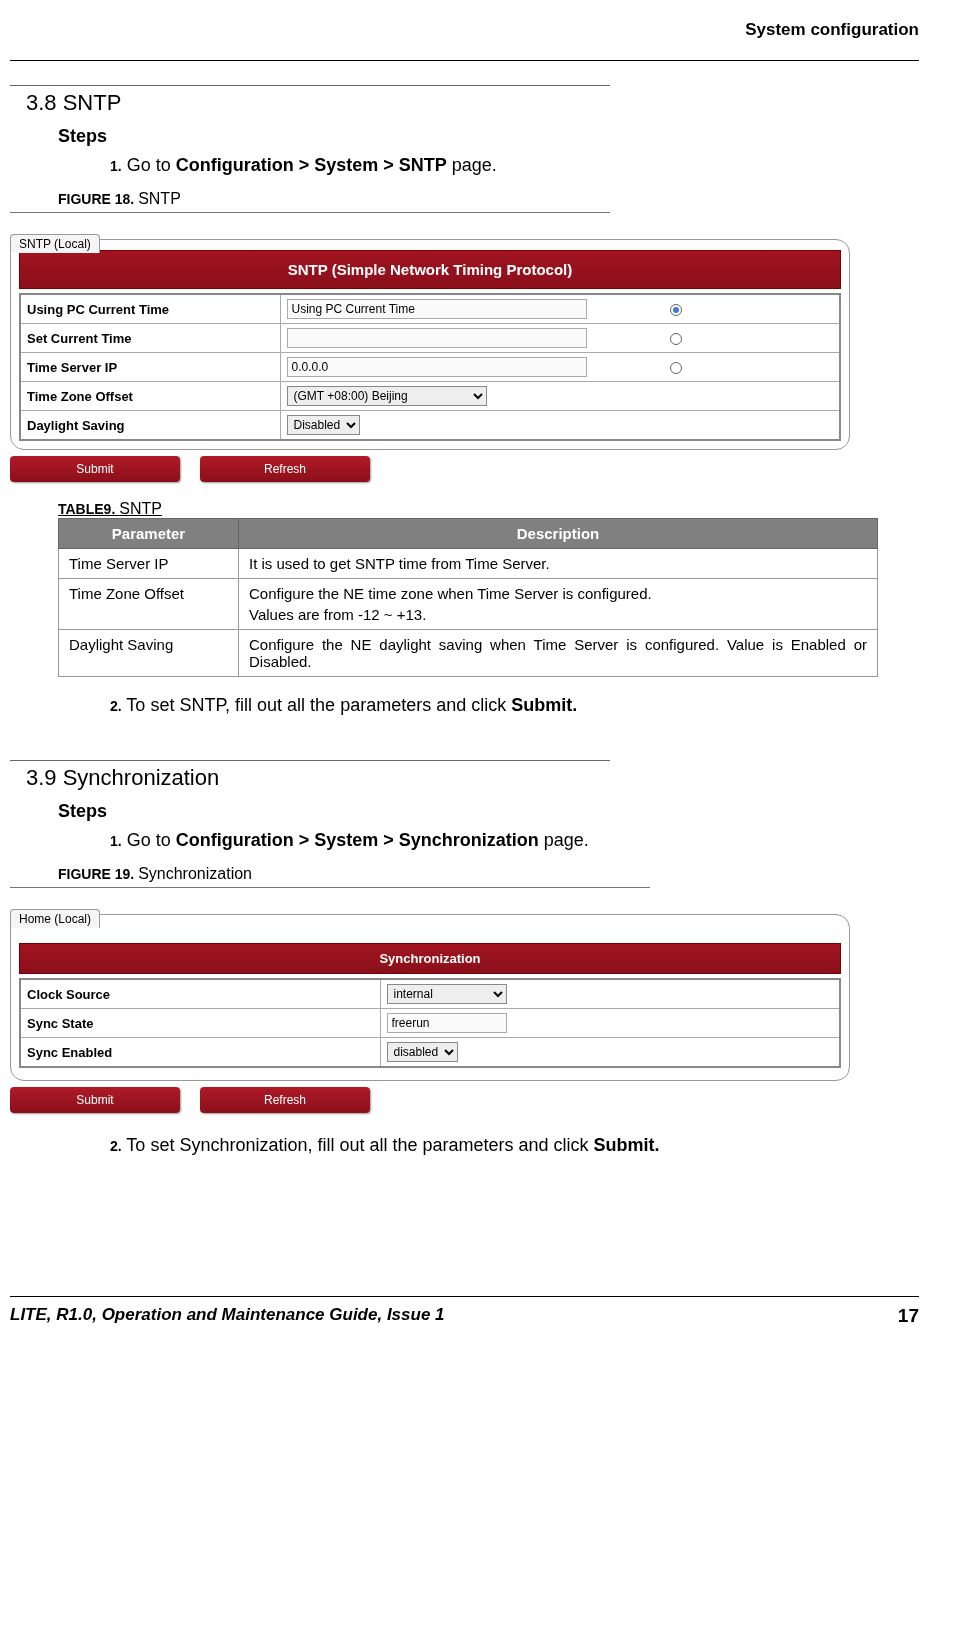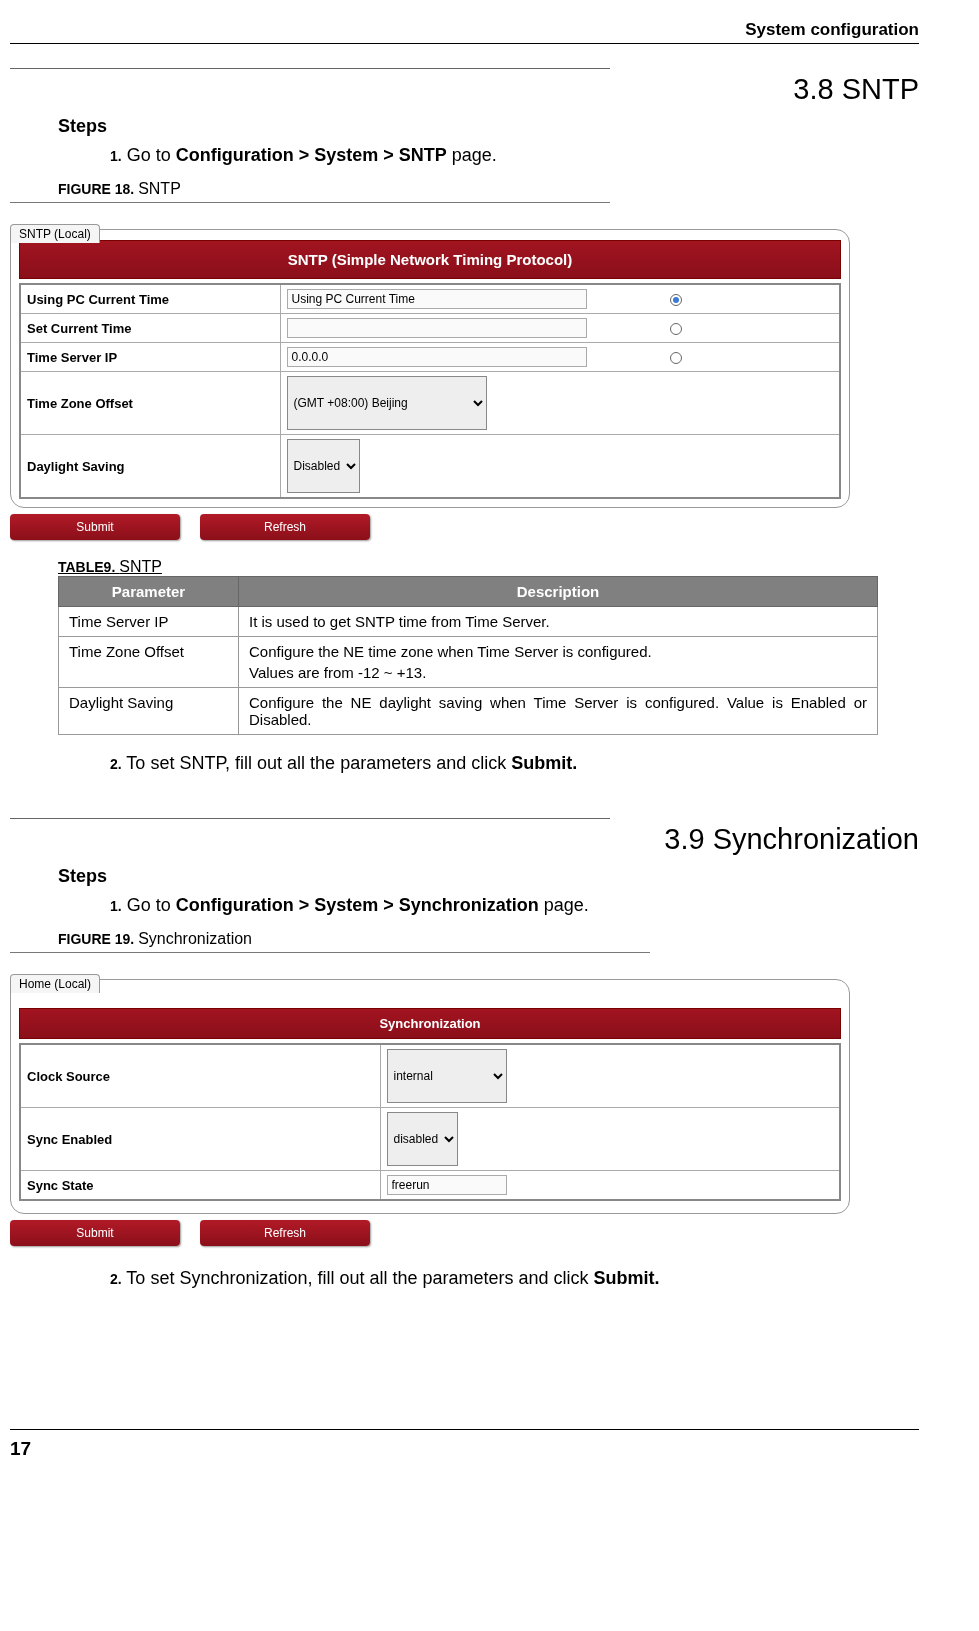--- a/index.html
+++ b/index.html
@@ -5,42 +5,42 @@
   * { box-sizing: border-box; }
   body {
     font-family: Arial, Helvetica, sans-serif;
     margin: 0;
     padding: 20px 60px 10px 10px;
     width: 979px;
     background: #fff;
     color: #000;
     font-size: 17px;
   }
-  .header-text { text-align: right; font-weight: bold; font-size: 17px; margin-bottom: 3px; }
+  .header-text { text-align: right; font-weight: bold; font-size: 17px; margin-bottom: 20px; }
   .top-rule { border-top: 1.5px solid #000; margin-bottom: 24px; }
   .section-hr { border: none; border-top: 1px solid #666; width: 600px; margin: 0; }
-  h2 { font-weight: normal; font-size: 29px; margin: 4px 0 10px 4px; text-align: right; }
+  h2 { font-weight: normal; font-size: 22px; margin: 4px 0 10px 16px; }
   h3 { font-weight: bold; font-size: 18px; margin: 8px 0 8px 48px; }
   .step-line { margin: 6px 0 14px 100px; font-size: 18px; }
   .step-num { font-weight: bold; font-size: 14px; }
   .fig-cap { margin: 6px 0 4px 48px; font-size: 16px; }
   .fig-cap b { font-size: 14px; }
   .fig-rule { border: none; border-top: 1px solid #777; margin: 2px 0 6px 0; width: 600px; }
 
   
   .fig18 { margin: 0; width: 840px; }
   .tab-lbl { font-family: Tahoma,Arial,sans-serif; font-size: 12px; border:1px solid #999; border-bottom:none; display:inline-block; padding:2px 8px; border-radius:4px 4px 0 0; position:relative; top:14px; background:#f5f5f5;}
   .panel-outer { border:1px solid #999; padding:10px 8px 8px 8px; border-radius:14px;}
   .red-hdr { background:linear-gradient(#a11420,#8a0f1a); color:#fff; text-align:center; font-family:Tahoma,Arial,sans-serif; font-weight:bold; font-size:15px; padding:10px; border:1px solid #700; }
   .cfg-tbl { width:100%; border-collapse:collapse; border:2px solid #888; margin-top:4px; font-family:Tahoma,Arial,sans-serif; font-size:13px;}
   .cfg-tbl td { border:1px solid #aaa; padding:4px 6px; }
   .cfg-tbl td.lbl { width:260px; font-weight:bold; }
   .cfg-tbl td.val { }
   .cfg-input { width:300px; font-family:inherit; font-size:12px; padding:2px 4px; border:1px solid #aaa; background:#fafafa;}
-  .cfg-sel { font-family:inherit; font-size:12px; border:1px solid #888; background:#eee; padding:18px 2px;}
+  .cfg-sel { font-family:inherit; font-size:12px; border:1px solid #888; background:#eee; padding:1px 2px;}
   .cfg-sel.wide { width:200px; }
   .radio-spot { display:inline-block; width:12px; height:12px; border:1px solid #666; border-radius:50%; vertical-align:middle; position:relative;}
   .radio-spot.checked::after { content:""; position:absolute; left:2px; top:2px; width:6px; height:6px; background:#3a7bd5; border-radius:50%; }
   .btn-row { margin-top:6px; display:flex; gap:20px; }
   .red-btn { width:170px; height:26px; background:linear-gradient(#b11a27,#8a0f1a); color:#fff; border:none; border-radius:4px; font-family:Tahoma,Arial,sans-serif; font-size:12px; box-shadow:1px 1px 2px rgba(0,0,0,.4); cursor:pointer;}
 
   
   .tbl-cap { margin: 18px 0 0 48px; font-size:16px;text-decoration:underline; }
   .tbl-cap b { font-size:14px; }
   .data-tbl { margin-left:48px; width: 820px; border-collapse:collapse; font-size:15px;}
@@ -158,35 +158,36 @@
   <div class="panel-outer">
     <div style="height:18px;"></div>
     <div class="red-hdr">Synchronization</div>
     <table class="cfg-tbl">
       <tbody>
           <tr>
         <td class="lbl">Clock Source</td>
         <td class="val"><select class="cfg-sel" style="width:120px;"><option>internal</option></select></td>
       </tr>
       <tr>
+        <td class="lbl">Sync State</td>
+        <td class="val"><input class="cfg-input" style="width: 120px;" value="freerun"></td>
+      </tr>
+      <tr>
         <td class="lbl">Sync Enabled</td>
         <td class="val"><select class="cfg-sel"><option>disabled</option></select></td>
-      </tr>
-      <tr>
-        <td class="lbl">Sync State</td>
-        <td class="val"><input class="cfg-input" style="width: 120px;" value="freerun"></td>
       </tr>
     </tbody>
       </table>
   </div>
   <div class="btn-row">
     <button class="red-btn">Submit</button>
     <button class="red-btn">Refresh</button>
   </div>
 </div>
 
 <div class="step-line" style="margin-top:22px;">
   <span class="step-num">2.</span><span> To set Synchronization, fill out all the parameters and click </span><b>Submit.</b>
 </div>
 
 <div class="footer">
+  <span>LITE, R1.0, Operation and Maintenance Guide, Issue 1</span>
   <span class="pn">17</span>
 </div>
 
 </body></html>

